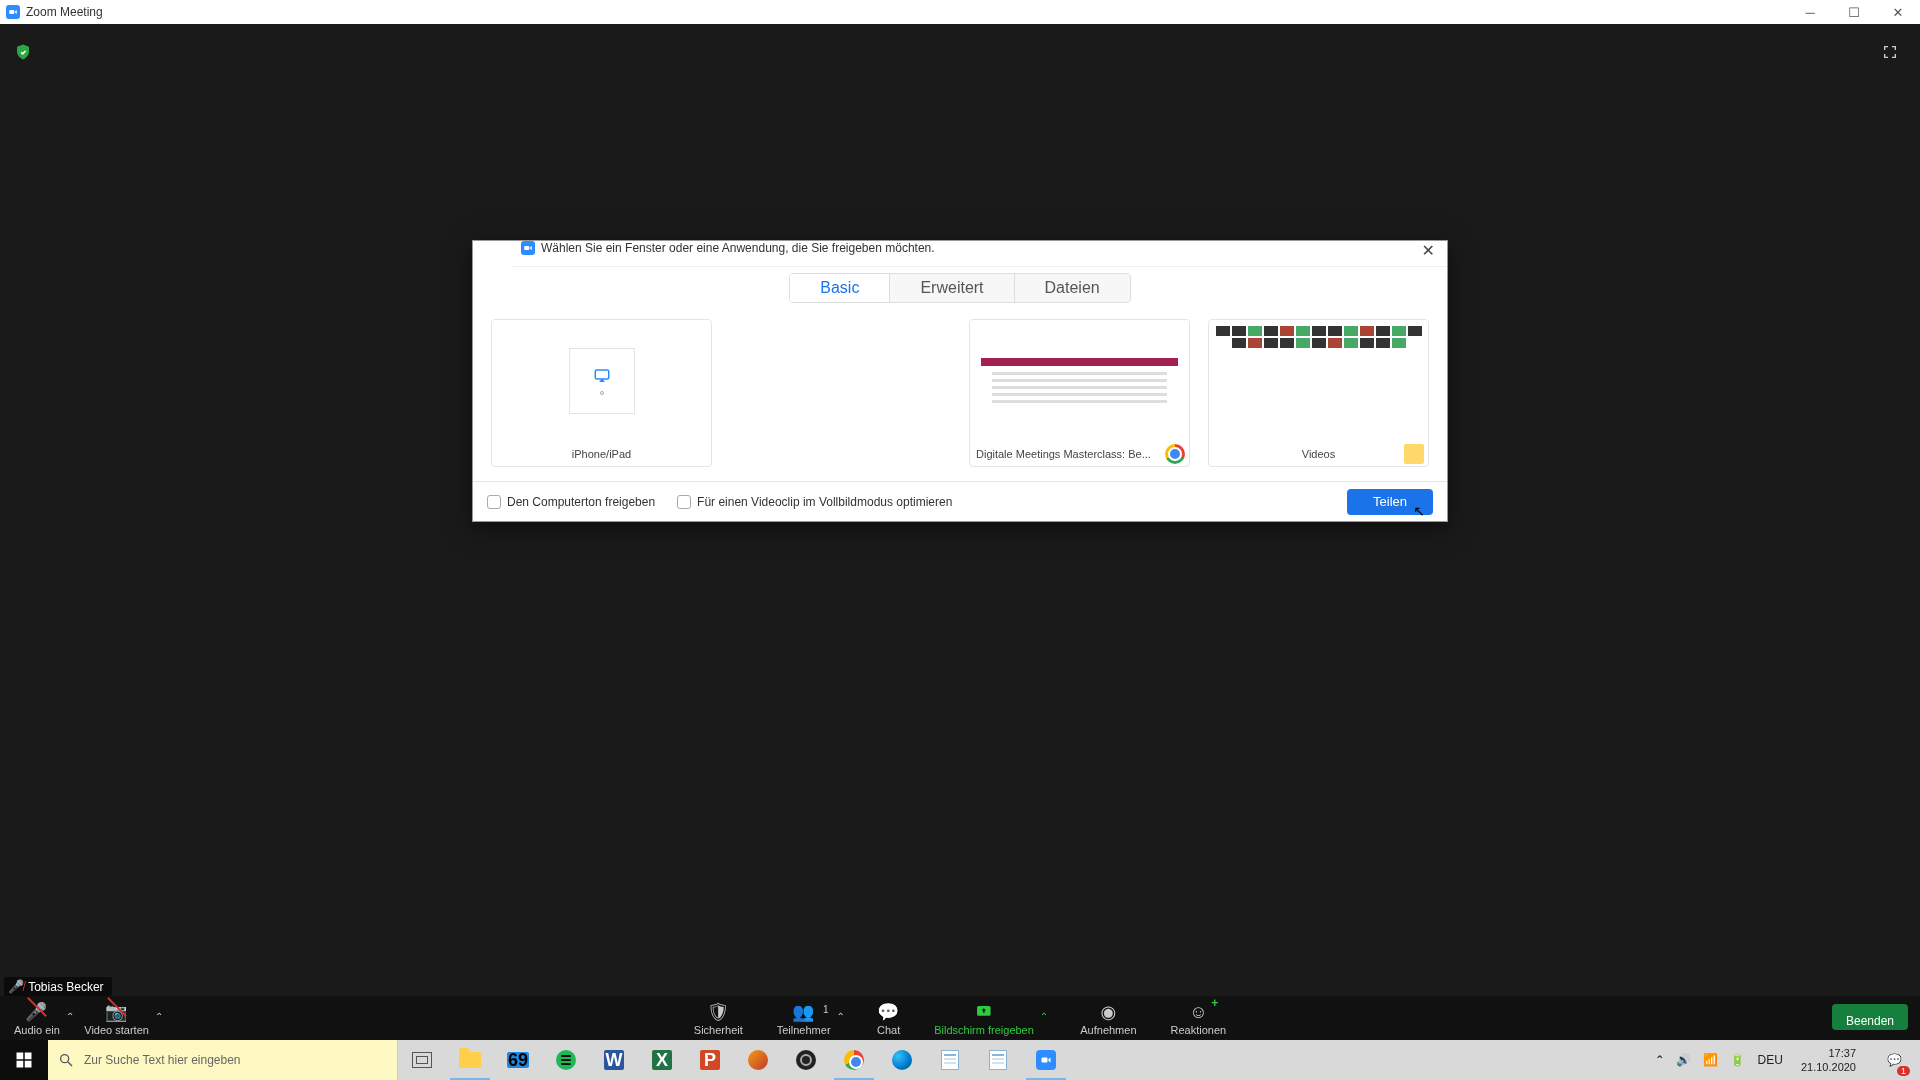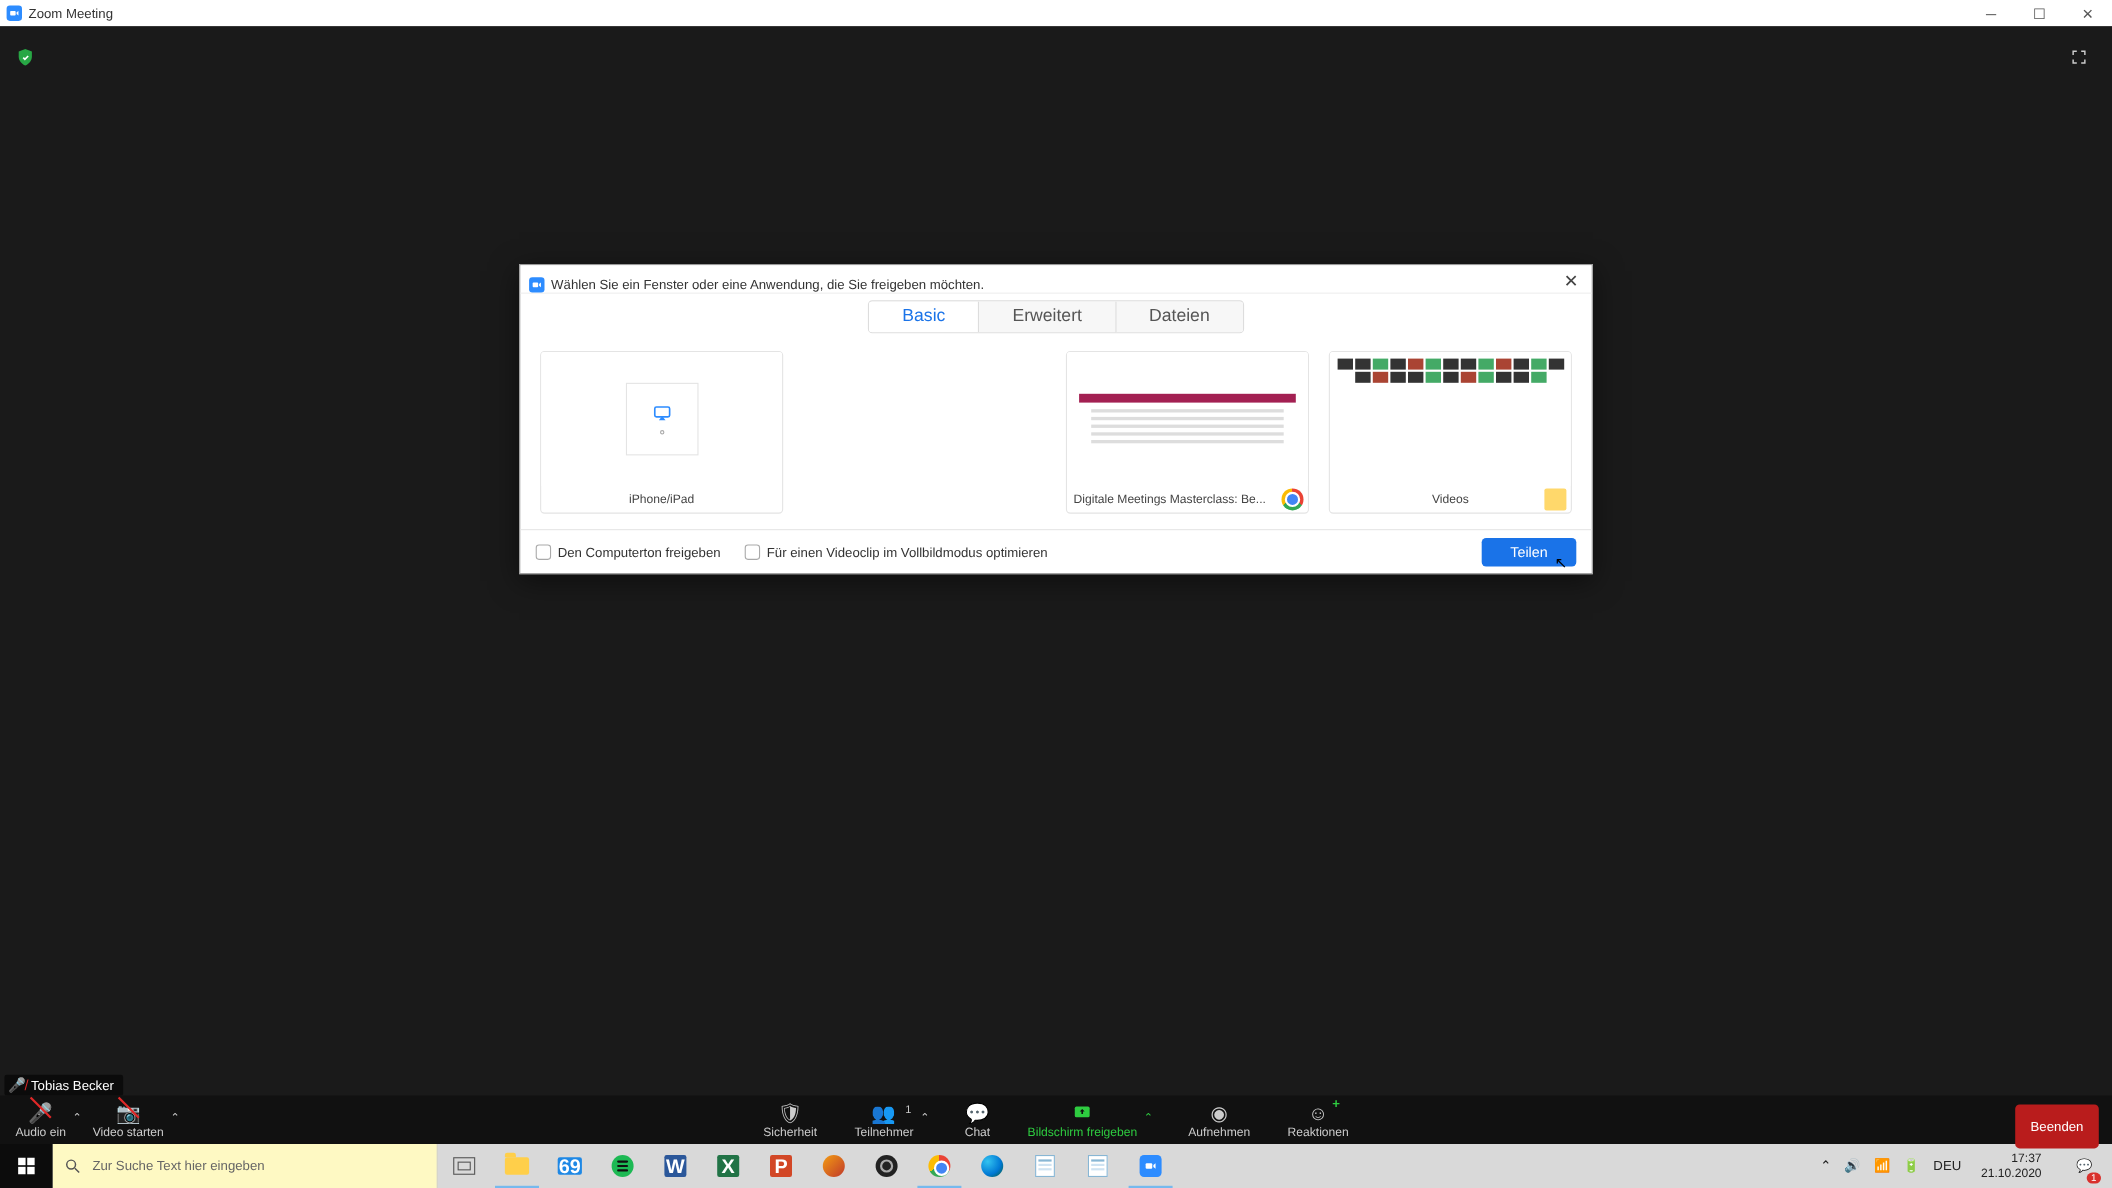--- a/index.html
+++ b/index.html
@@ -48,32 +48,33 @@
 .zoom-toolbar .center-group { position:absolute; left:50%; transform:translateX(-50%); gap:22px; }
 .zoom-toolbar .tb-item { display:flex; flex-direction:column; align-items:center; justify-content:flex-end; height:100%; padding:0 6px 4px 6px; cursor:pointer; position:relative; }
 .zoom-toolbar .tb-item .ico { font-size:18px; line-height:18px; height:20px; display:flex; align-items:center; justify-content:center; }
 .zoom-toolbar .tb-item .lbl { margin-top:2px; white-space:nowrap; }
 .zoom-toolbar .tb-item.green { color:#2ecc40; }
 .zoom-toolbar .chev { font-size:10px; padding:0 4px 18px 0; cursor:pointer; }
 .zoom-toolbar .slash { position:absolute; width:26px; height:2px; background:#e02828; transform:rotate(45deg); top:10px; }
 .zoom-toolbar .badge-count { position:absolute; top:2px; right:8px; font-size:10px; color:#ccc; }
 .zoom-toolbar .plus-dot { position:absolute; top:0px; right:14px; color:#2ecc40; font-size:12px; font-weight:bold; }
 .end-btn {
-  position:absolute; right:12px; top:8px; height:40px; padding:10px 14px;
-  background:#b91c1c; color:#fff; border:none; border-radius:4px; font-size:12px; cursor:pointer;
+  position:absolute; right:12px; top:8px; height:26px; padding:10px 14px;
+  background:#15803d; color:#fff; border:none; border-radius:4px; font-size:12px; cursor:pointer;
 }
 
 
 .share-dialog {
   position:absolute; top:216px; left:50%; transform:translateX(-50%);
   width:976px; background:#fff; border:1px solid #999; box-shadow:0 6px 24px rgba(0,0,0,.5);
 }
 .share-header {
-  height:26px; display:flex; align-items:flex-end; padding:0 8px; font-size:12px; color:#333;
+  height:26px; display:flex; align-items:flex-start; padding:0 8px; font-size:12px; color:#333;
   border-bottom:1px solid #eee;
+  margin-left:40px;
 }
 .share-header .zoom-ico2 {
   width:14px; height:14px; background:#2d8cff; border-radius:3px; margin-right:6px;
   display:flex; align-items:center; justify-content:center;
 }
 .share-header .zoom-ico2 svg { width:10px; height:10px; }
 .share-header .spacer { flex:1; }
 .share-header .close { font-size:16px; color:#444; cursor:pointer; padding:0 4px; }
 
 .share-tabs {
@@ -179,21 +180,21 @@
   width:42px; height:40px; display:flex; align-items:center; justify-content:center; position:relative;
 }
 .taskbar .tray .notif .bubble {
   position:absolute; bottom:4px; right:6px; background:#d9302c; color:#fff; font-size:9px;
   border-radius:8px; padding:0 4px;
 }
 
 
 .ic-folder { width:22px; height:16px; background:#ffcf4a; border-radius:2px; position:relative;}
 .ic-folder::before { content:""; position:absolute; top:-4px; left:0; width:10px; height:4px; background:#ffcf4a; border-radius:2px 2px 0 0;}
-.ic-mail { width:22px; height:16px; background:#1e88e5; border-radius:2px; position:relative; display:flex; align-items:center; justify-content:center; color:#ffffff; font-size:9px; font-weight:bold;}
+.ic-mail { width:22px; height:16px; background:#1e88e5; border-radius:2px; position:relative; display:flex; align-items:center; justify-content:center; color:#000000; font-size:9px; font-weight:bold;}
 .ic-spotify { width:20px; height:20px; background:#1db954; border-radius:50%; display:flex; align-items:center; justify-content:center;}
 .ic-spotify::after{content:"";width:10px;height:2px;background:#111;box-shadow:0 -4px 0 #111,0 4px 0 #111;border-radius:2px;}
 .ic-word  { width:20px; height:20px; background:#2b579a; color:#fff; display:flex; align-items:center; justify-content:center; font-size:11px; font-weight:bold; border-radius:2px;}
 .ic-excel { width:20px; height:20px; background:#217346; color:#fff; display:flex; align-items:center; justify-content:center; font-size:11px; font-weight:bold; border-radius:2px;}
 .ic-ppt   { width:20px; height:20px; background:#d24726; color:#fff; display:flex; align-items:center; justify-content:center; font-size:11px; font-weight:bold; border-radius:2px;}
 .ic-chrome{ width:20px; height:20px; border-radius:50%; background:conic-gradient(#ea4335 0 120deg,#34a853 120deg 240deg,#fbbc05 240deg 360deg); position:relative;}
 .ic-chrome::after{content:"";position:absolute;top:5px;left:5px;width:10px;height:10px;background:#4285f4;border:2px solid #fff;border-radius:50%;}
 .ic-edge  { width:20px; height:20px; border-radius:50%; background:radial-gradient(circle at 30% 30%,#33c3f0,#0078d4 60%,#0a5e2a);}
 .ic-obs   { width:20px; height:20px; border-radius:50%; background:#222; display:flex; align-items:center; justify-content:center;}
 .ic-obs::after{content:"";width:8px;height:8px;border:2px solid #aaa;border-radius:50%;}

